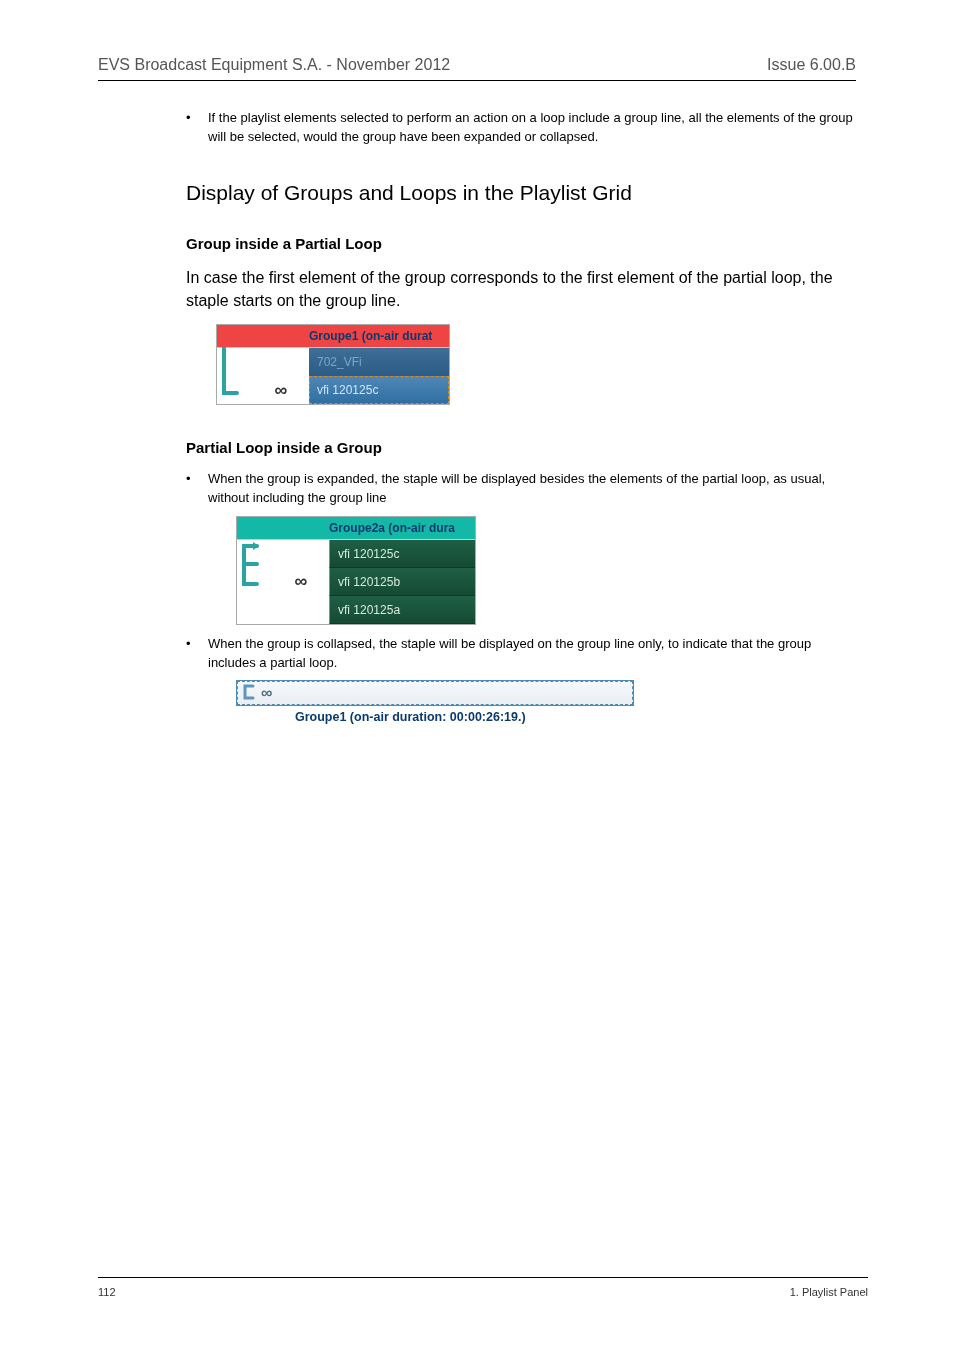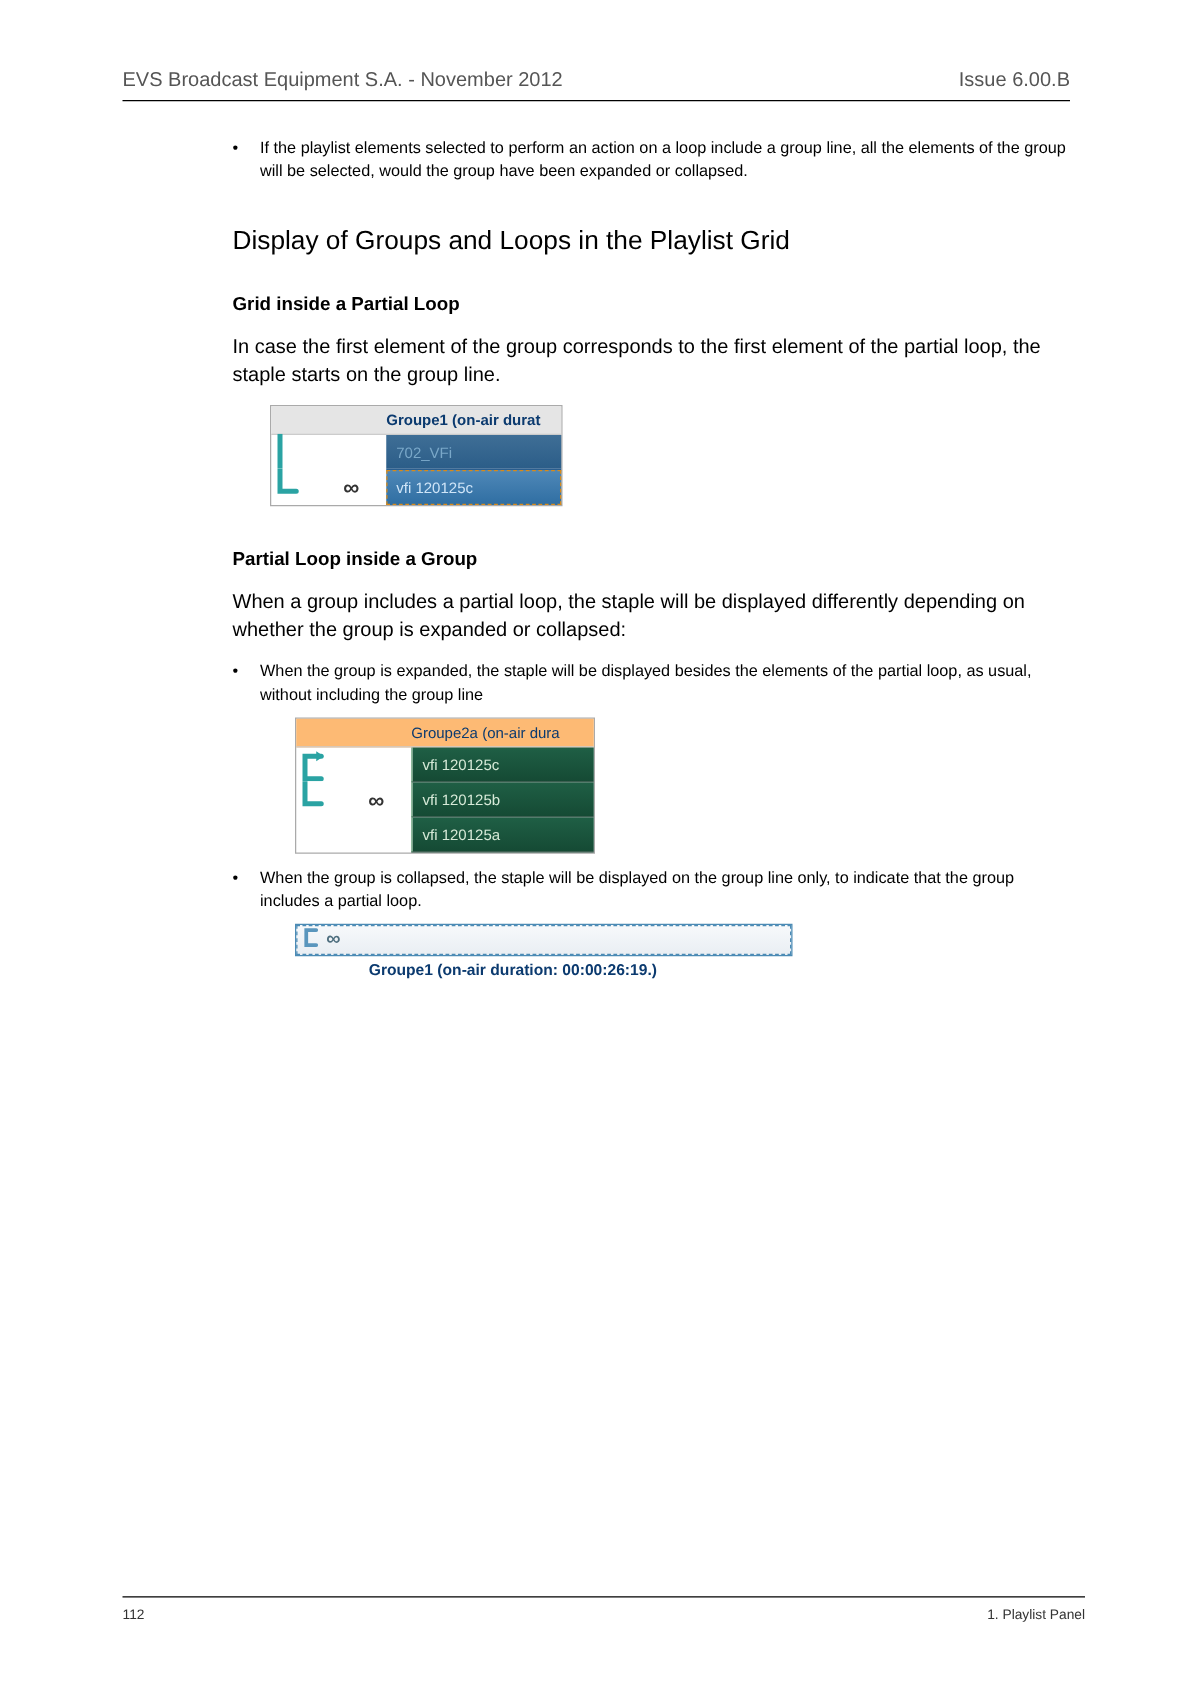--- a/index.html
+++ b/index.html
@@ -56,21 +56,21 @@
   .sub-bullet .dot { width: 22px; flex-shrink: 0; }
 
   
   .grid1 {
     width: 234px;
     margin: 0 0 34px 30px;
     border: 1px solid #aaa;
     font-size: 12px;
   }
   .grid1 .grp-head {
-    background: #e5e5e5;
+    background: #ef4444;
     color: #0b3a6f;
     font-weight: bold;
     height: 23px;
     line-height: 23px;
     padding-left: 92px;
     border-bottom: 1px solid #ccc;
   }
   .grid1 .row {
     display: flex;
     height: 28px;
@@ -101,23 +101,23 @@
     outline-offset: -1px;
   }
 
   .grid2 {
     width: 240px;
     margin: 0 0 10px 50px;
     border: 1px solid #aaa;
     font-size: 12px;
   }
   .grid2 .grp-head {
-    background: #fdba74;
+    background: #14b8a6;
     color: #0b3a6f;
-    font-weight: normal;
+    font-weight: bold;
     height: 23px;
     line-height: 23px;
     padding-left: 92px;
     border-bottom: 1px solid #ccc;
   }
   .grid2 .row { display: flex; height: 28px; align-items: center; }
   .grid2 .staple-col { width: 36px; position: relative; flex-shrink:0; }
   .grid2 .icon-col { width: 56px; flex-shrink:0; text-align:center; }
   .grid2 .text-col {
     flex: 1;
@@ -189,21 +189,21 @@
 
 <div class="content">
 
   <div class="bullet-row">
     <span class="dot">•</span>
     <span>If the playlist elements selected to perform an action on a loop include a group line, all the elements of the group will be selected, would the group have been expanded or collapsed.</span>
   </div>
 
   <div class="h2">Display of Groups and Loops in the Playlist Grid</div>
 
-  <div class="h3">Grid inside a Partial Loop</div>
+  <div class="h3">Group inside a Partial Loop</div>
   <div class="para">In case the first element of the group corresponds to the first element of the partial loop, the staple starts on the group line.</div>
 
   <div class="grid1">
     <div class="grp-head">Groupe1  (on-air durat</div>
     <div class="row sel">
       <div class="staple-col">
         <svg width="28" height="28" viewBox="0 0 28 28">
             <path d="M7 0 L7 28" stroke="#2aa3a3" stroke-width="4"></path>
           </svg>
       </div>
@@ -215,21 +215,20 @@
         <svg width="28" height="28" viewBox="0 0 28 28">
             <path d="M7 0 L7 18 L20 18" stroke="#2aa3a3" stroke-width="4" fill="none" stroke-linecap="round"></path>
           </svg>
       </div>
       <div class="icon-col"><span class="loop-inf">∞</span></div>
       <div class="text-col">vfi 120125c</div>
     </div>
   </div>
 
   <div class="h3">Partial Loop inside a Group</div>
-  <div class="para">When a group includes a partial loop, the staple will be displayed differently depending on whether the group is expanded or collapsed:</div>
 
   <div class="sub-bullet">
     <span class="dot">•</span>
     <span>When the group is expanded, the staple will be displayed besides the elements of the partial loop, as usual, without including the group line</span>
   </div>
 
   <div class="grid2">
     <div class="grp-head">Groupe2a  (on-air dura</div>
     <div class="row">
       <div class="staple-col">

